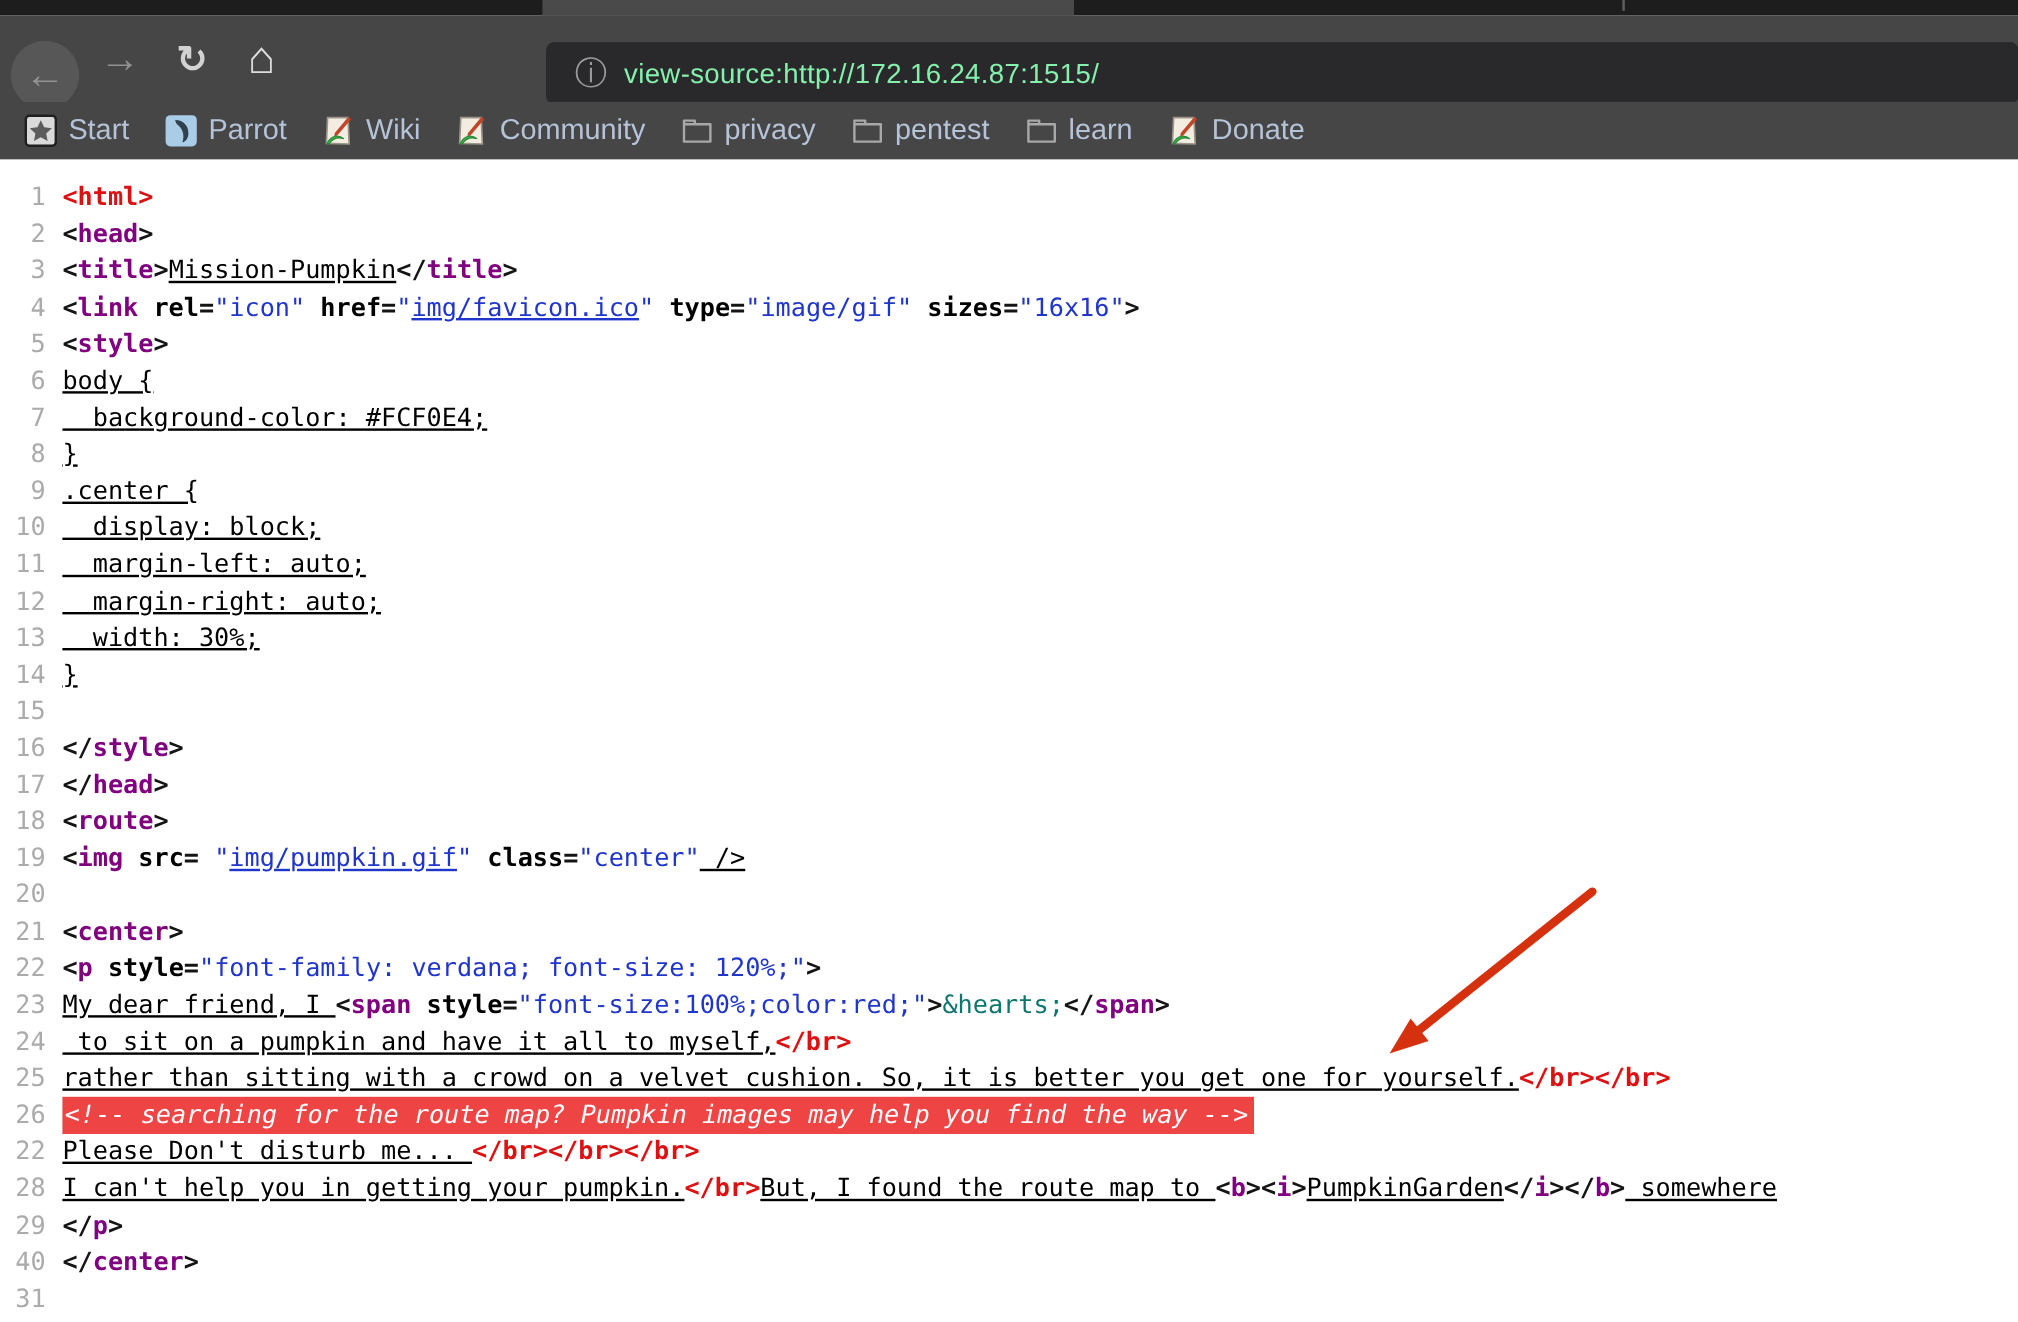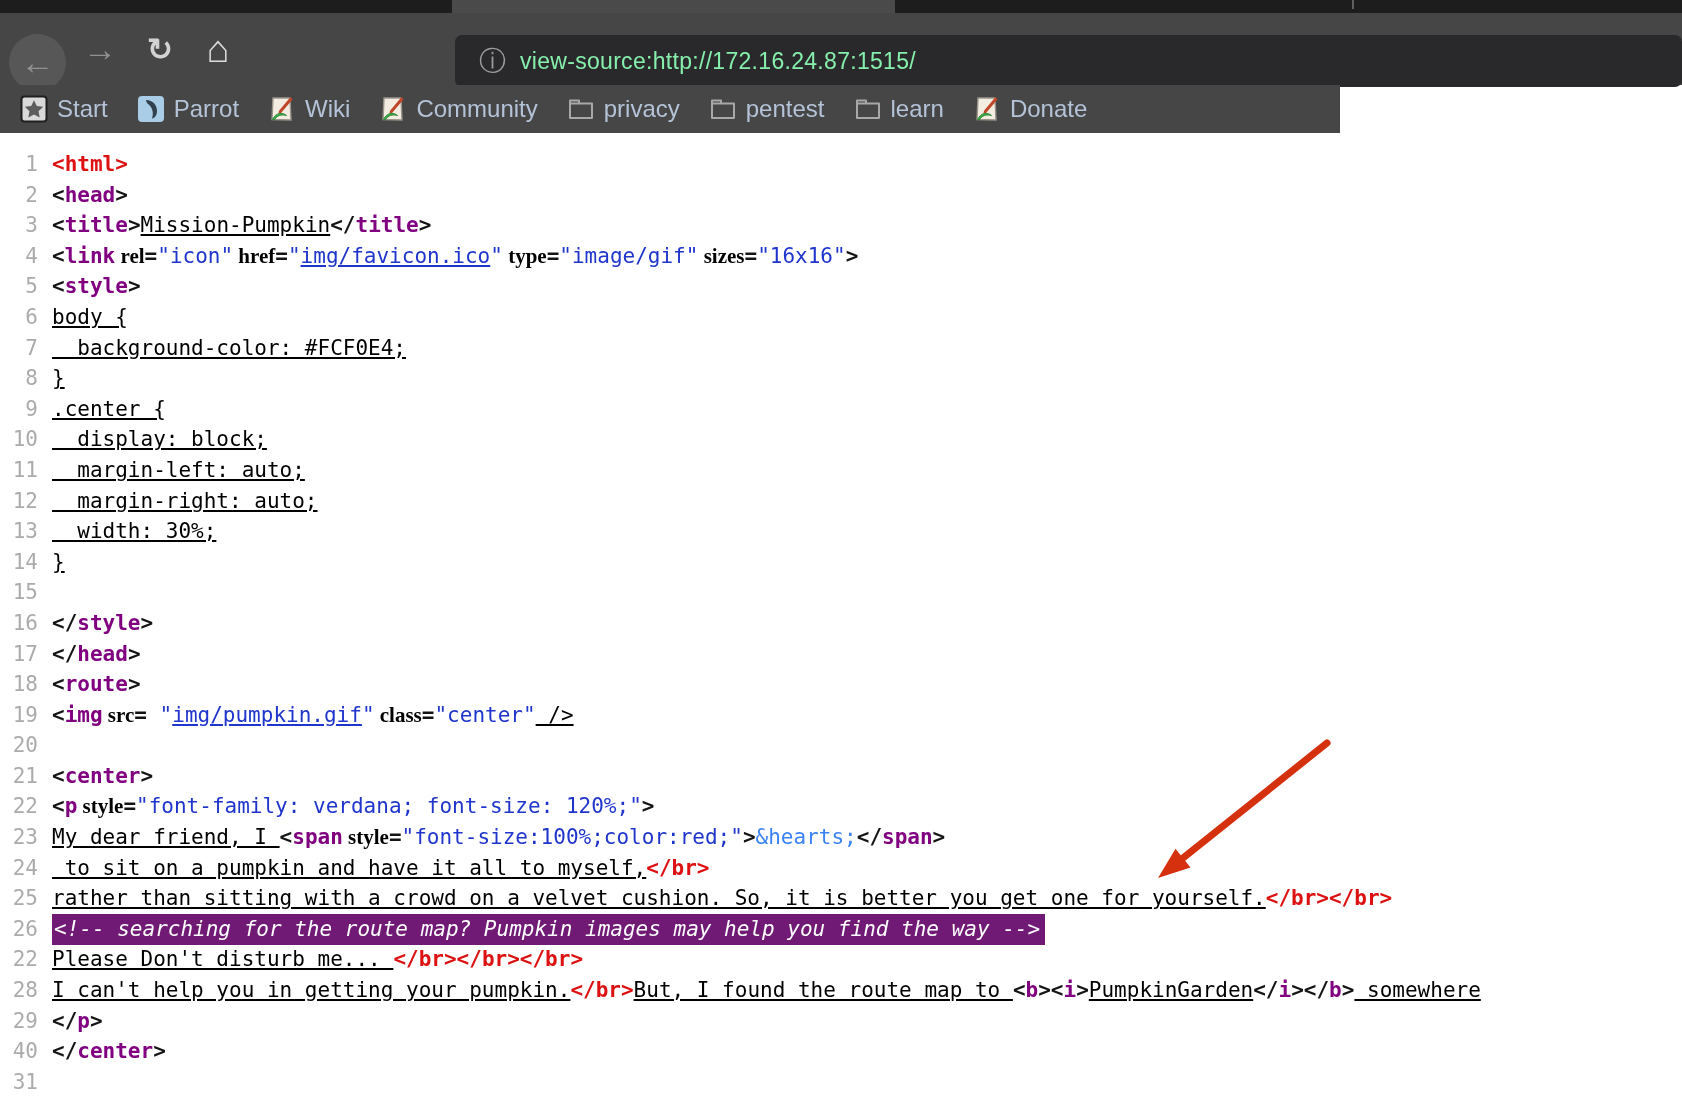--- a/index.html
+++ b/index.html
@@ -22,43 +22,43 @@
   .btn-forward { left: 76px; width: 48px; color: #909090; }
   .btn-reload  { left: 136px; width: 48px; color: #d2d2d2; font-size: 31px; font-weight: bold; }
   .btn-home    { left: 194px; width: 48px; color: #dcdcdc; font-size: 38px; }
 
   .urlbar { position: absolute; top: 22px; left: 455px; width: 1227px; height: 52px;
     background: #29292c; border-radius: 7px; display: flex; align-items: center; overflow: hidden; }
   .url-info { color: #9b9b9b; font-size: 27px; margin: 0 14px 0 24px; line-height: 1; }
   .url-text { color: #86efac; font-size: 23px; letter-spacing: 0.3px; white-space: nowrap; }
 
   
-  .bookmarksbar { position: absolute; top: 85px; left: 0; width: 1340px; height: 48px; background: #464646;
+  .bookmarksbar { position: absolute; top: 85px; left: 0; width: 1682px; height: 48px; background: #464646;
     display: flex; align-items: center; padding-left: 20px; }
   .bm-item { display: flex; align-items: center; margin-right: 29px; cursor: default; }
   .bm-item .bm-icon { width: 28px; height: 28px; margin-right: 9px; flex: none; display: flex;
     align-items: center; justify-content: center; }
   .bm-label { color: #b5c3d8; font-size: 24px; white-space: nowrap; }
 
   
   .content { position: absolute; top: 133px; left: 0; width: 1682px; height: 969px; background: #ffffff;
     overflow: hidden; padding-top: 16px; }
   .src { font-family: "DejaVu Sans Mono", monospace; font-size: 21px; line-height: 30.6px; }
   .line { display: flex; white-space: pre; }
   .ln { flex: none; width: 52px; text-align: right; padding-right: 14px; color: #ababab; }
   .code { white-space: pre; }
   .s-t { color: #000000; text-decoration: underline; }
   .s-g { color: #800080; font-weight: bold; }
   .s-b { color: #141414; font-weight: bold; }
-  .s-a { color: #000000; font-weight: bold; font-family: Liberation Serif, serif; }
+  .s-a { color: #000000; font-weight: bold; }
   .s-v { color: #1f35cc; }
   .s-l { color: #1f35cc; text-decoration: underline; }
   .s-e { color: #dd1111; font-weight: bold; }
-  .s-n { color: #3b82f6; }
-  .s-c { color: #fbfcfe; font-style: italic; background: #701a75; padding: 3px 5px 4px 2px; }
+  .s-n { color: #0f766e; }
+  .s-c { color: #fbfcfe; font-style: italic; background: #ef4444; padding: 3px 5px 4px 2px; }
 
   .arrow-overlay { position: absolute; top: 0; left: 0; width: 1682px; height: 1102px; pointer-events: none; }
 </style>
 </head>
 <body>
 
 <div class="window">
 
   <div class="tabstrip">
     <div class="tab-active"></div>

